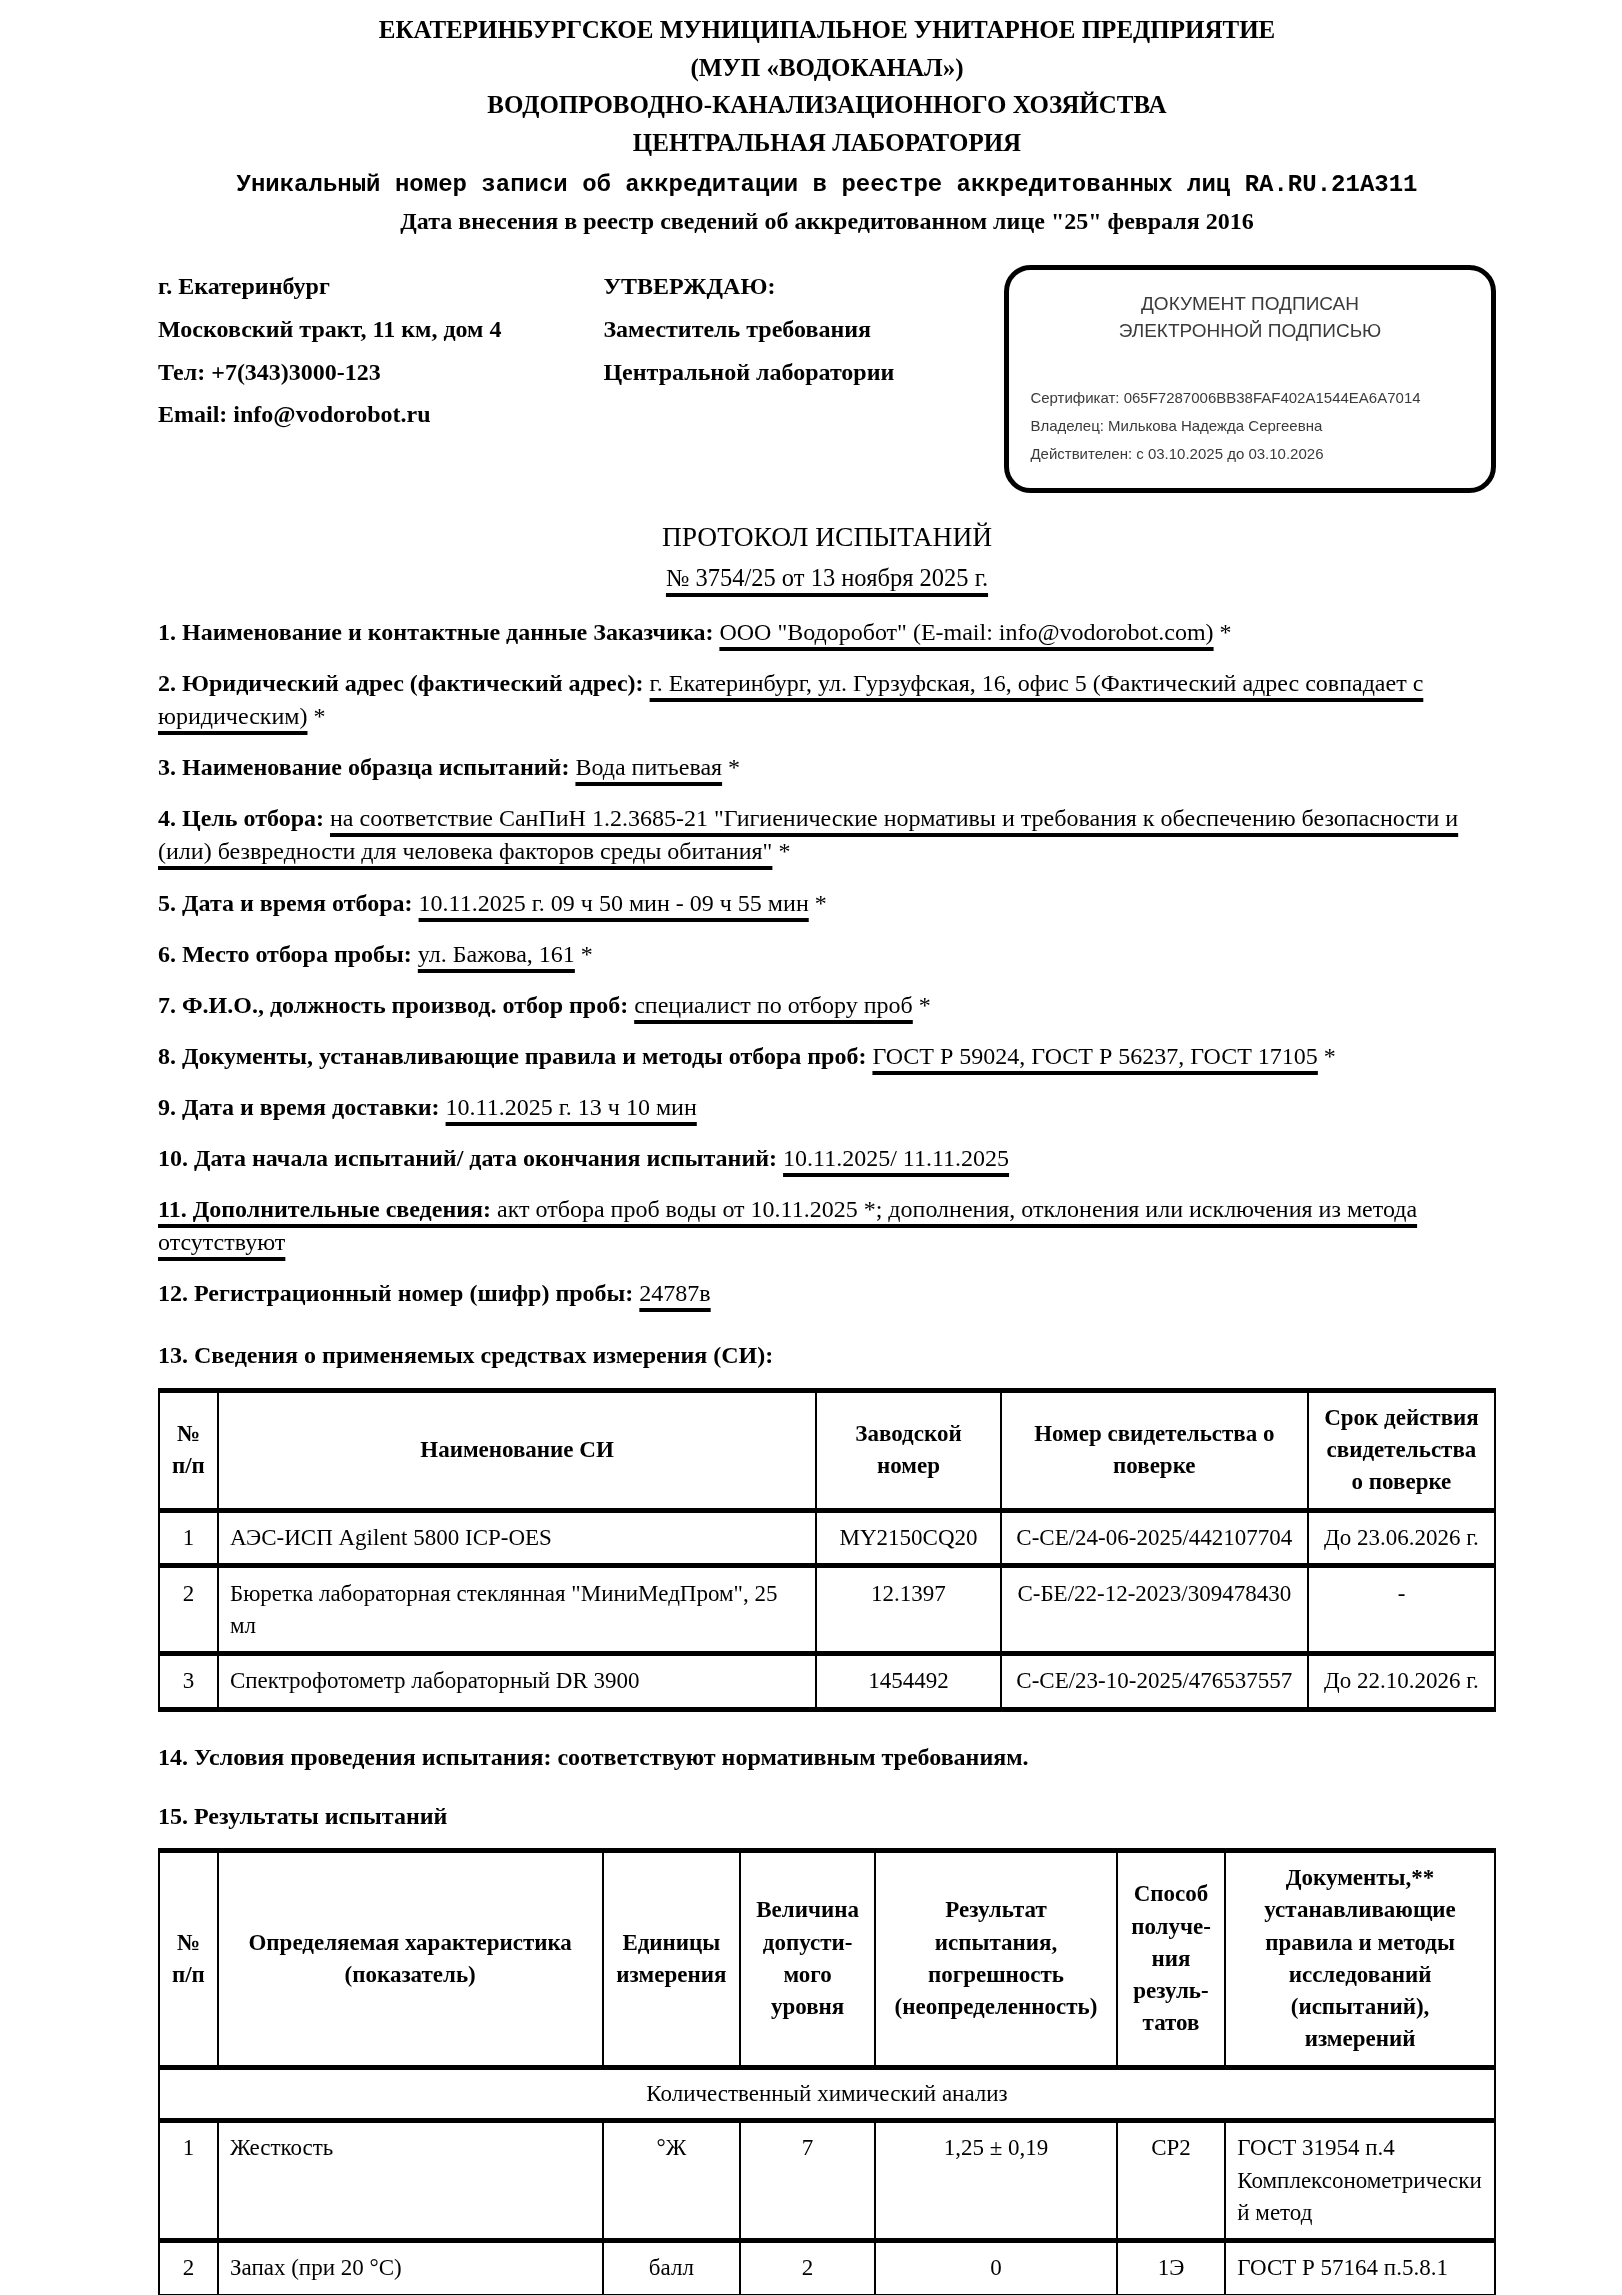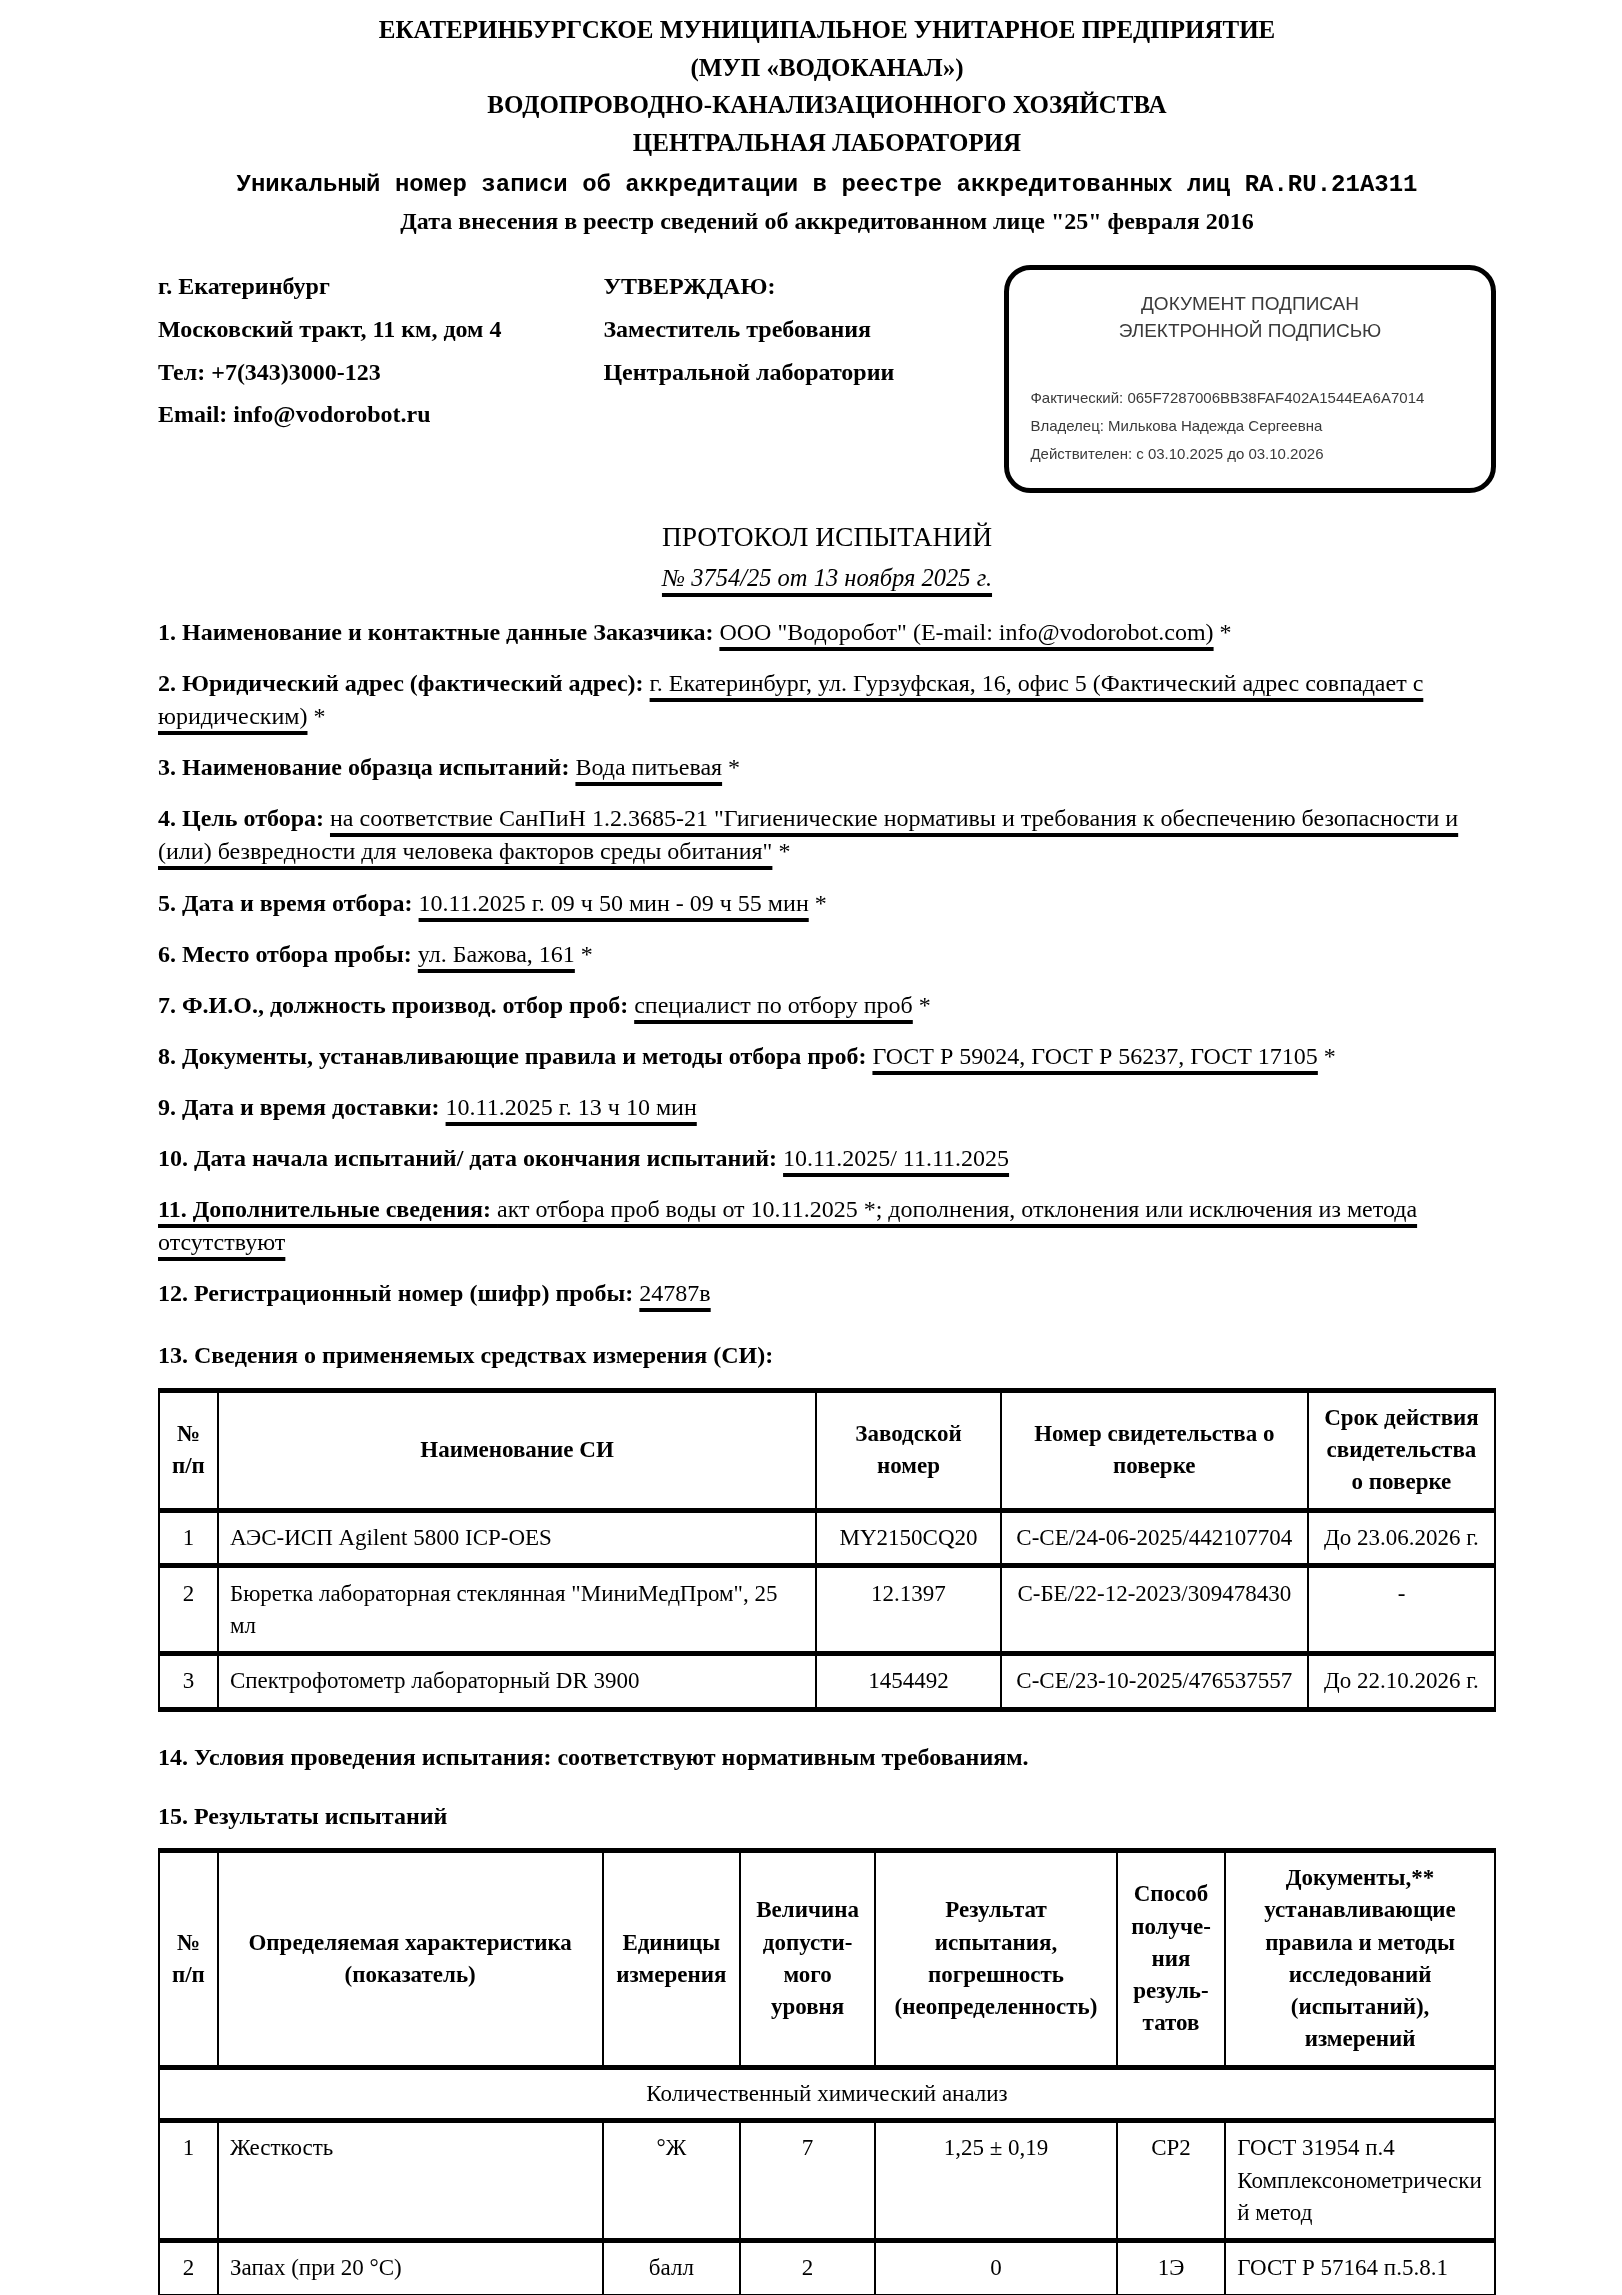--- a/index.html
+++ b/index.html
@@ -22,21 +22,21 @@
            border-radius: 26.5px; padding: 17.3px 21.4px 22.4px;
            font-family: "Liberation Sans", "DejaVu Sans", sans-serif; color: #3a3a3a; }
   .stamp-title { text-align: center; font-size: 19px; line-height: 1.42; margin-top: 3.1px; }
   .stamp-details { margin-top: 43px; font-size: 15px; line-height: 1.5; }
   .stamp-details div { margin-top: 5.1px; }
 
   
   .title-main { text-align: center; font-weight: normal; font-size: 27.5px; margin-top: 28.6px; }
   .title-num  { text-align: center; font-size: 24.5px; margin-top: 11.2px; }
 
-  .u { text-decoration: underline; text-decoration-thickness: 3.6px; text-underline-offset: 7.1px; font-style: italic; }
+  .u { text-decoration: underline; text-decoration-thickness: 3.6px; text-underline-offset: 7.1px; }
 
   
   .items { margin-top: 23.5px; }
   .item { font-size: 24px; line-height: 1.38; margin: 18px 0; }
   .item b { font-weight: bold; }
   .item .val { text-decoration: underline; text-decoration-thickness: 3.6px; text-underline-offset: 7.1px; }
   .item.item-underlined b { text-decoration: underline; text-decoration-thickness: 3.6px; text-underline-offset: 7.1px; }
   .item .ast { text-decoration: none; }
 
   .section-heading { font-size: 24px; font-weight: bold; margin: 32px 0 18.4px; }
@@ -79,21 +79,21 @@
       <div>УТВЕРЖДАЮ:</div>
       <div>Заместитель требования</div>
       <div>Центральной лаборатории</div>
     </div>
     <div class="stamp">
       <div class="stamp-title">
         <div>ДОКУМЕНТ ПОДПИСАН</div>
         <div>ЭЛЕКТРОННОЙ ПОДПИСЬЮ</div>
       </div>
       <div class="stamp-details">
-        <div>Фактический: 065F7287006BB38FAF402A1544EA6A7014</div>
+        <div>Сертификат: 065F7287006BB38FAF402A1544EA6A7014</div>
         <div>Владелец: Милькова Надежда Сергеевна</div>
         <div>Действителен: с 03.10.2025 до 03.10.2026</div>
       </div>
     </div>
   </div>
 
   <div class="title-main">ПРОТОКОЛ ИСПЫТАНИЙ</div>
   <div class="title-num"><span class="u">№ 3754/25 от 13 ноября 2025 г.</span></div>
 
   <div class="items" id="items">

